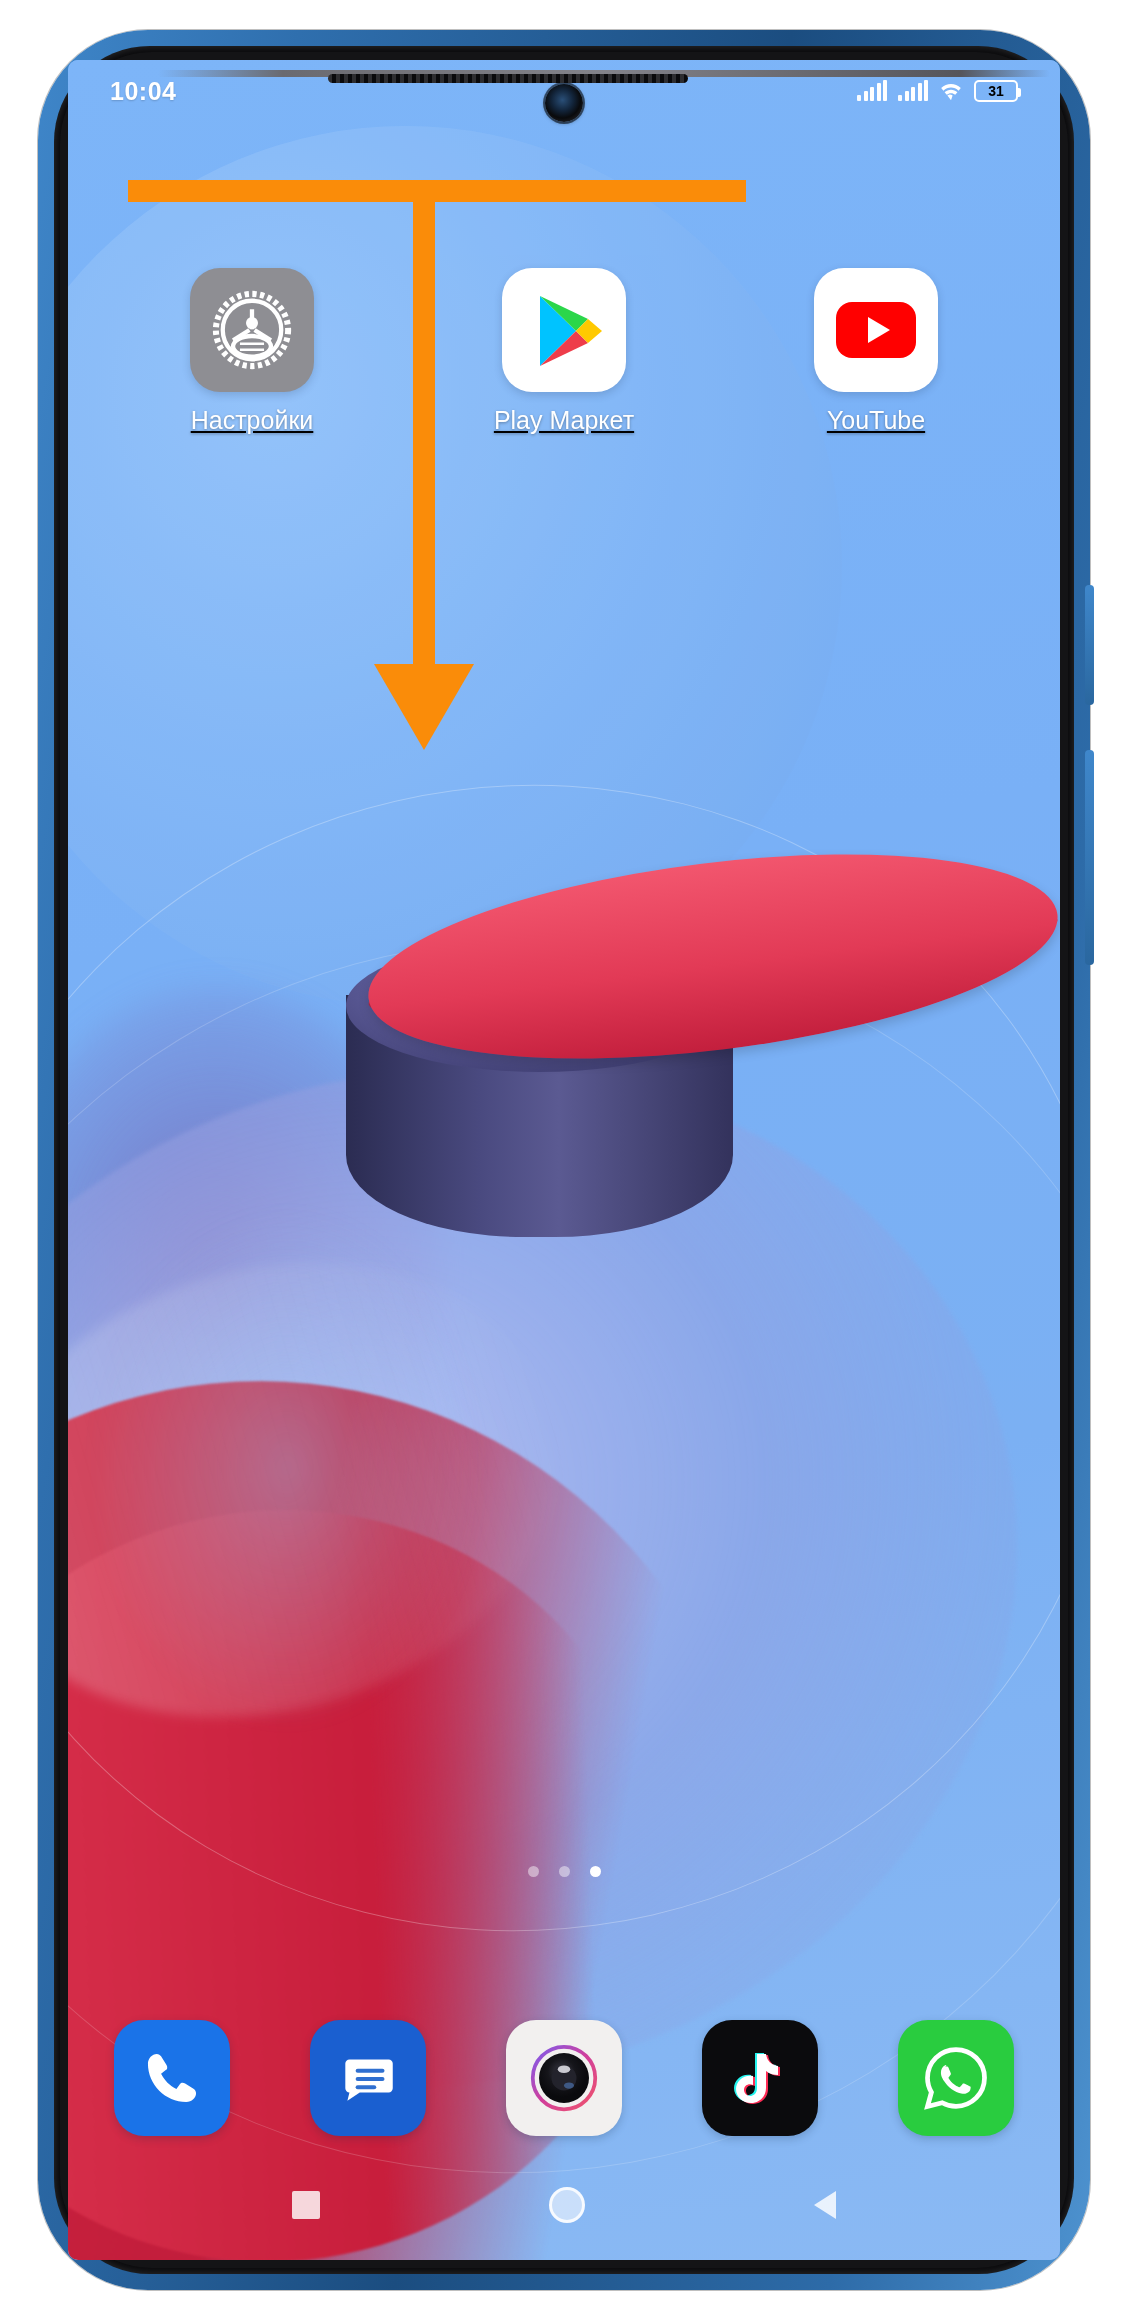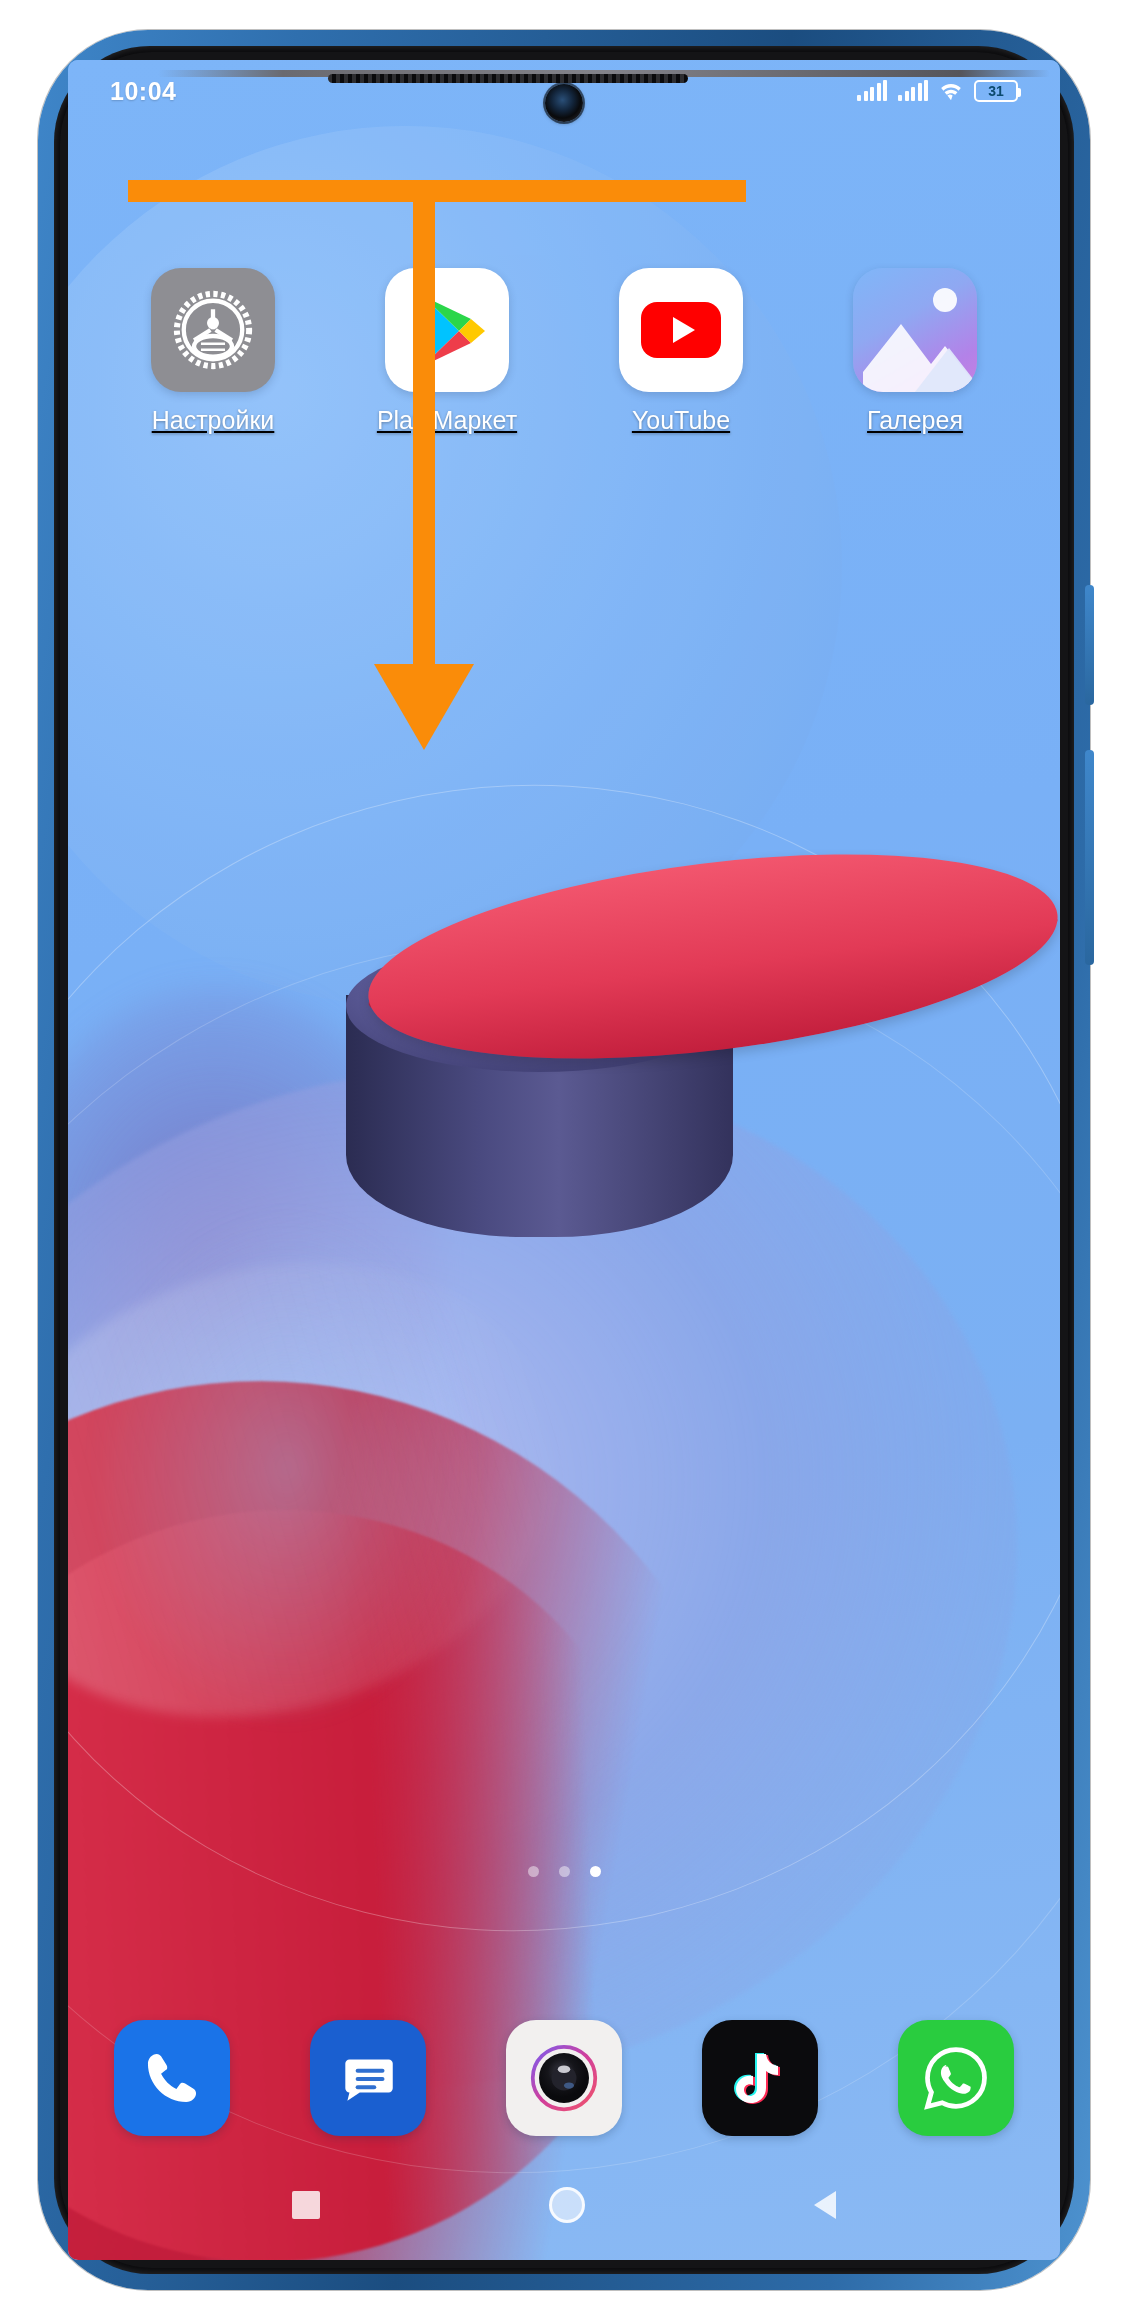--- a/index.html
+++ b/index.html
@@ -213,21 +213,21 @@
     width:44px; height:22px;
     border:2.2px solid #fff;
     border-radius:5px;
     display:flex; align-items:center; justify-content:center;
   }
   #battery-icon::after{
     content:""; position:absolute; right:-5px; top:6px;
     width:3.5px; height:9px; border-radius:0 2px 2px 0; background:#fff;
   }
   #battery-level{
-    font-size:14px; font-weight:bold; color:#0c4a6e; line-height:1;
+    font-size:14px; font-weight:bold; color:#000000; line-height:1;
   }
 
   
   #punch-hole-camera{
     position:absolute; left:50%; top:24px;
     transform:translateX(-50%);
     width:38px; height:38px; border-radius:50%;
     background:radial-gradient(circle at 46% 42%, #2a4f78 0%, #12243a 36%, #090a0c 60%, #1d1d20 78%, #0a0a0b 100%);
     box-shadow:0 0 0 2px rgba(0,0,0,.55), 0 1px 4px rgba(0,0,0,.45);
     z-index:12;
@@ -438,30 +438,20 @@
 
       <div class="app-cell">
         <div class="app-icon" id="icon-youtube">
           <div id="youtube-body">
               <div class="tri"></div>
             </div>
         </div>
         <div class="app-label">YouTube</div>
       </div>
 
-      <div class="app-cell">
-        <div class="app-icon" id="icon-gallery">
-          <svg viewBox="0 0 124 124" width="124" height="124">
-            <circle cx="92" cy="32" r="12" fill="#ffffff" opacity=".92"></circle>
-            <path d="M10 104 L48 56 L78 96 L92 78 L124 118 L124 124 L10 124 Z" fill="#ffffff" opacity=".88"></path>
-            <path d="M62 124 L96 80 L124 116 L124 124 Z" fill="#dfe7fb" opacity=".95"></path>
-          </svg>
-        </div>
-        <div class="app-label">Галерея</div>
-      </div>
 
     </div>
 
     <div id="page-indicator">
       <span></span>
       <span></span>
       <span class="active"></span>
     </div>
 
     <div id="dock">

